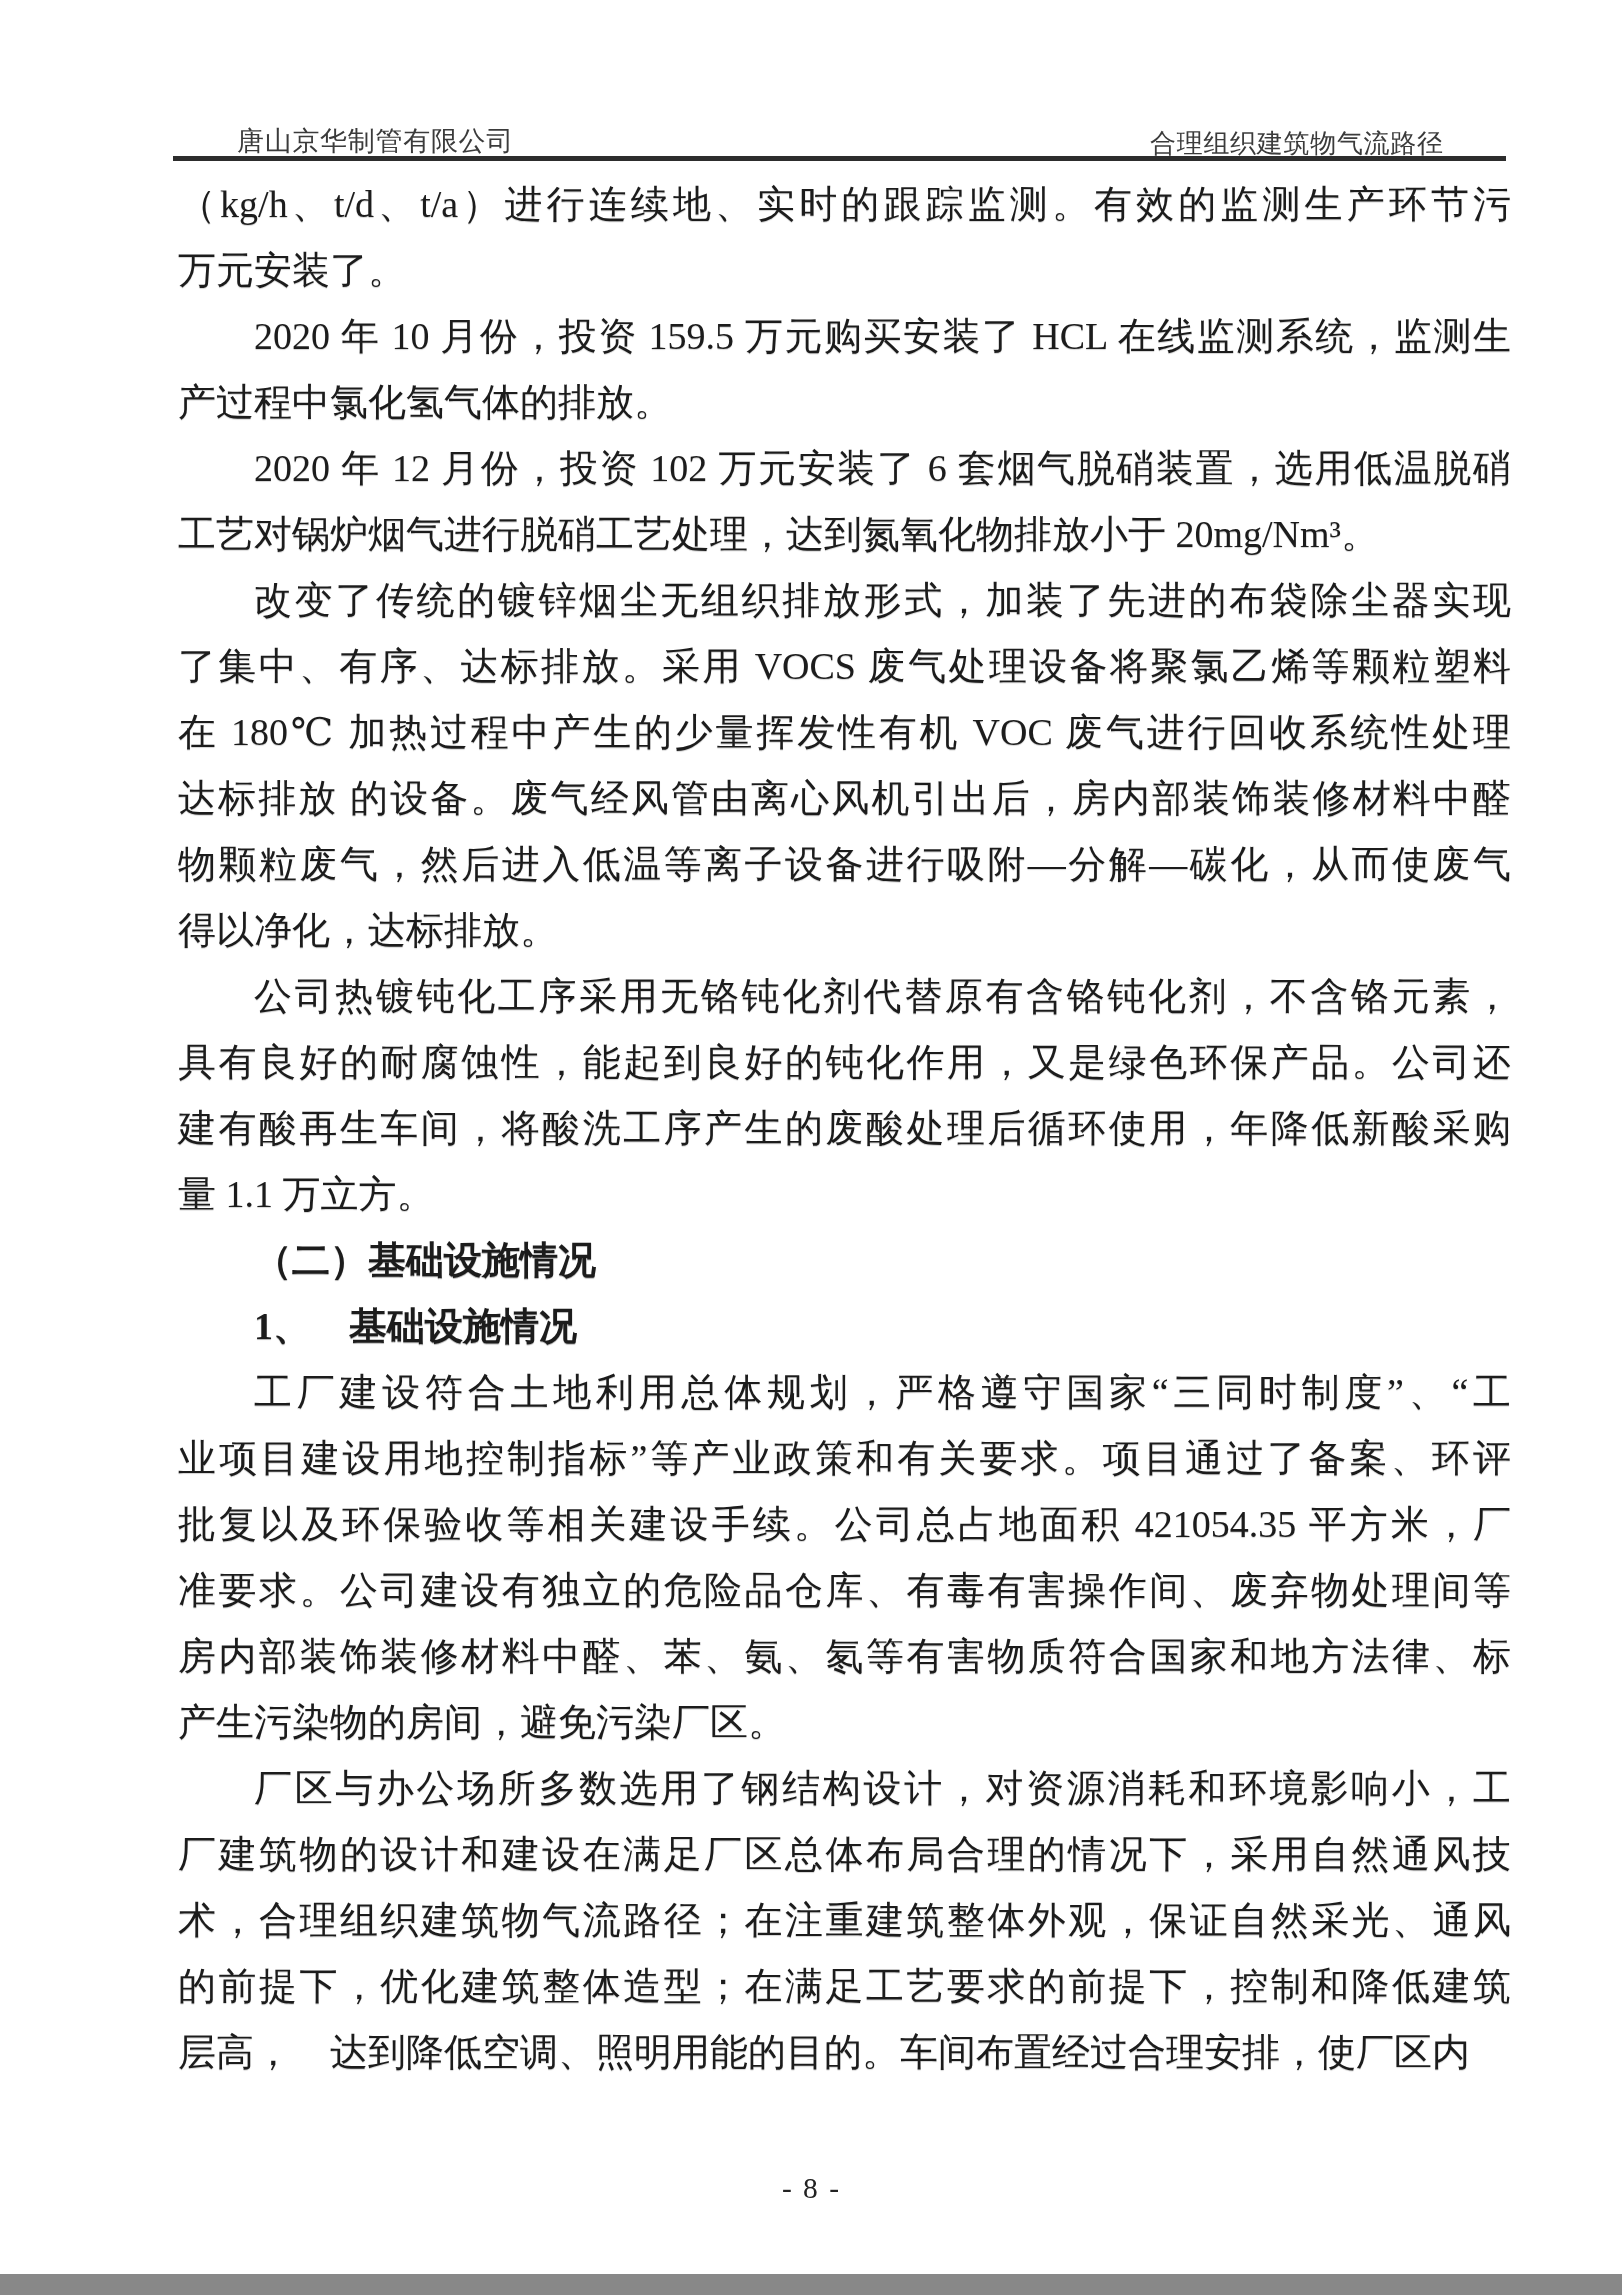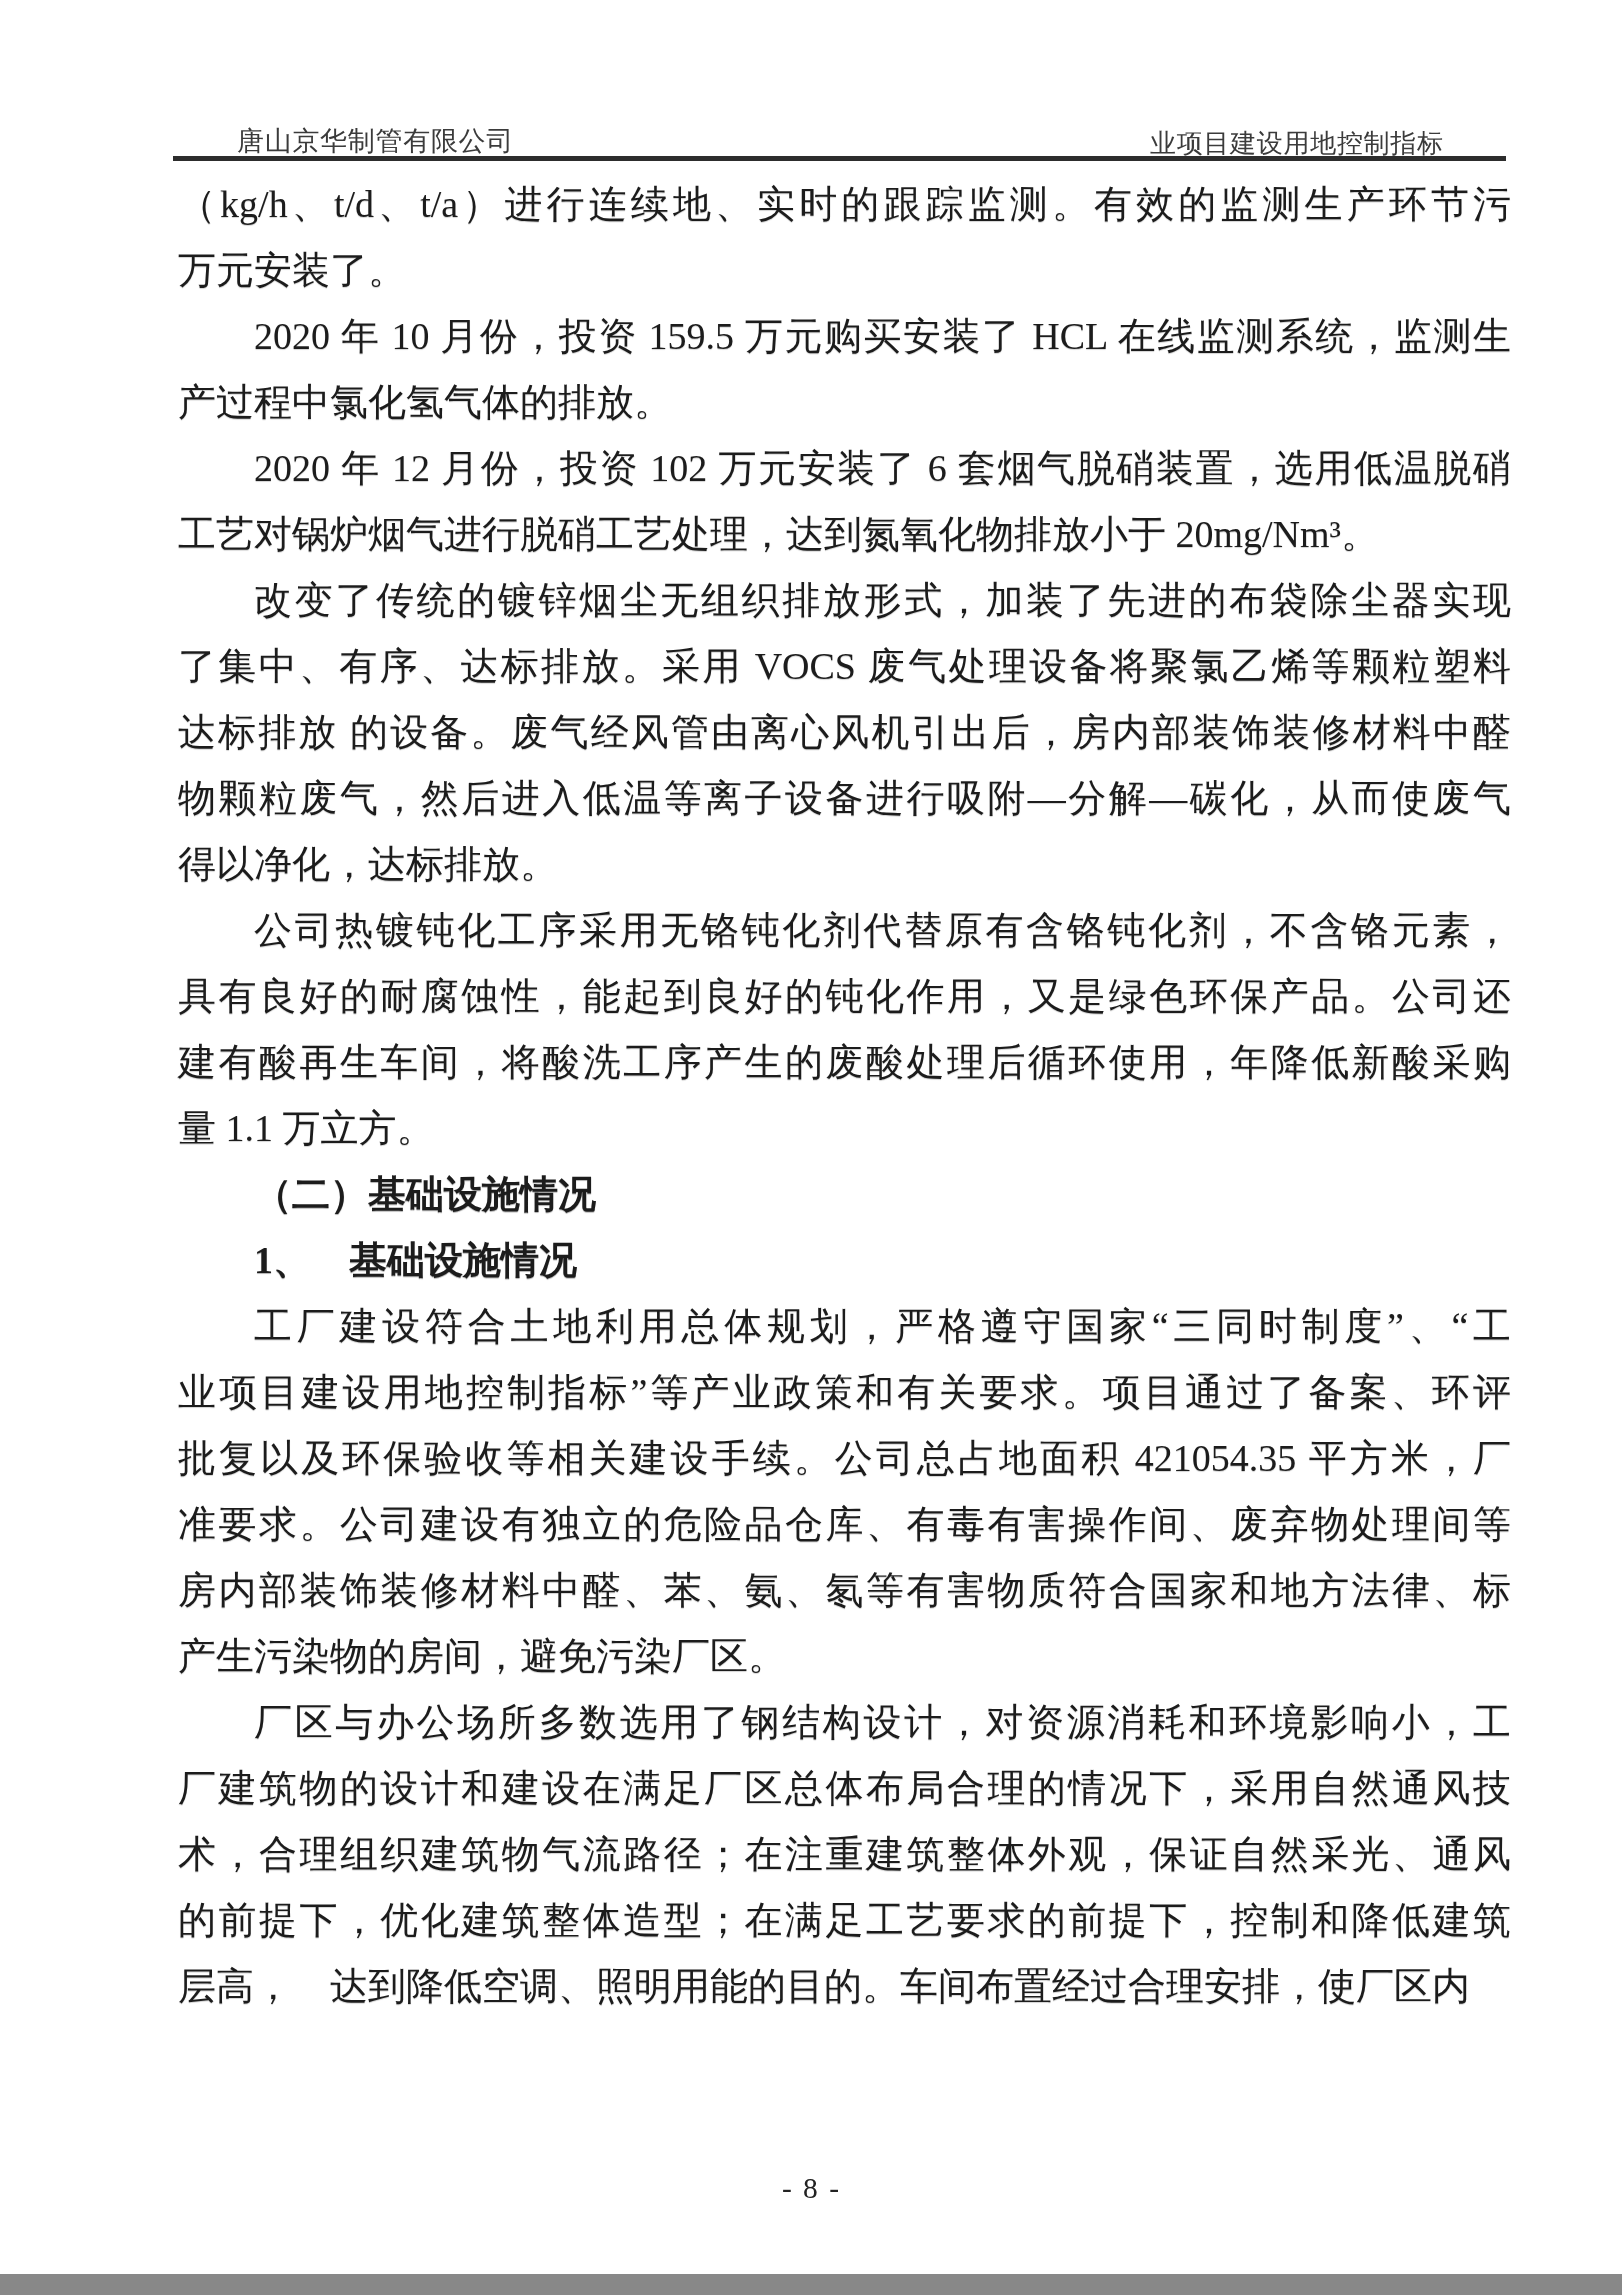--- a/index.html
+++ b/index.html
@@ -79,31 +79,32 @@
     font-size: 29.5px;
     letter-spacing: 2px;
     color: #222222;
   }
 </style>
 </head>
 <body>
 
 <div class="page">
   <div class="hdr-left">唐山京华制管有限公司</div>
-  <div class="hdr-right">业项目建设用地控制指标</div>
+  <div class="hdr-right">合理组织建筑物气流路径</div>
   <div class="hdr-rule"></div>
   <div class="doc-body" id="body-lines">
       <div class="line justify">（kg/h、t/d、t/a）进行连续地、实时的跟踪监测。有效的监测生产环节污</div>
       <div class="line">万元安装了。</div>
       <div class="line indent justify">2020 年 10 月份，投资 159.5 万元购买安装了 HCL 在线监测系统，监测生</div>
       <div class="line">产过程中氯化氢气体的排放。</div>
       <div class="line indent justify">2020 年 12 月份，投资 102 万元安装了 6 套烟气脱硝装置，选用低温脱硝</div>
       <div class="line">工艺对锅炉烟气进行脱硝工艺处理，达到氮氧化物排放小于 20mg/Nm³。</div>
       <div class="line indent justify">改变了传统的镀锌烟尘无组织排放形式，加装了先进的布袋除尘器实现</div>
       <div class="line justify">了集中、有序、达标排放。采用 VOCS 废气处理设备将聚氯乙烯等颗粒塑料</div>
+      <div class="line justify">在 180℃ 加热过程中产生的少量挥发性有机 VOC 废气进行回收系统性处理</div>
       <div class="line justify">达标排放 的设备。废气经风管由离心风机引出后，房内部装饰装修材料中醛</div>
       <div class="line justify">物颗粒废气，然后进入低温等离子设备进行吸附—分解—碳化，从而使废气</div>
       <div class="line">得以净化，达标排放。</div>
       <div class="line indent justify">公司热镀钝化工序采用无铬钝化剂代替原有含铬钝化剂，不含铬元素，</div>
       <div class="line justify">具有良好的耐腐蚀性，能起到良好的钝化作用，又是绿色环保产品。公司还</div>
       <div class="line justify">建有酸再生车间，将酸洗工序产生的废酸处理后循环使用，年降低新酸采购</div>
       <div class="line">量 1.1 万立方。</div>
       <div class="line indent bold">（二）基础设施情况</div>
       <div class="line indent bold">1、　基础设施情况</div>
       <div class="line indent justify">工厂建设符合土地利用总体规划，严格遵守国家“三同时制度”、“工</div>

